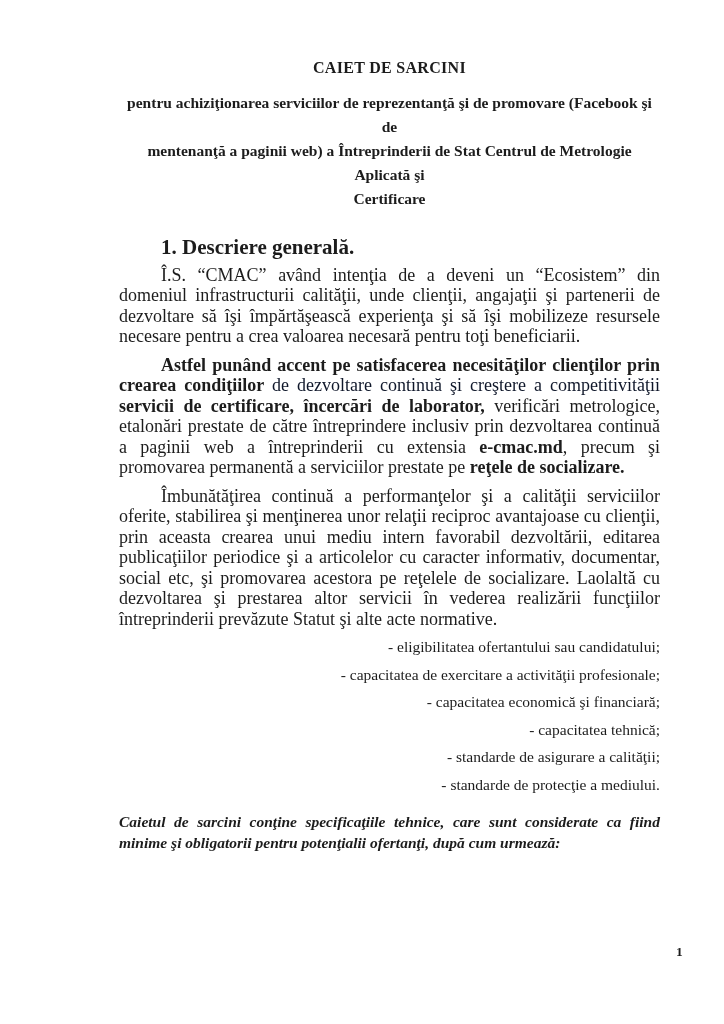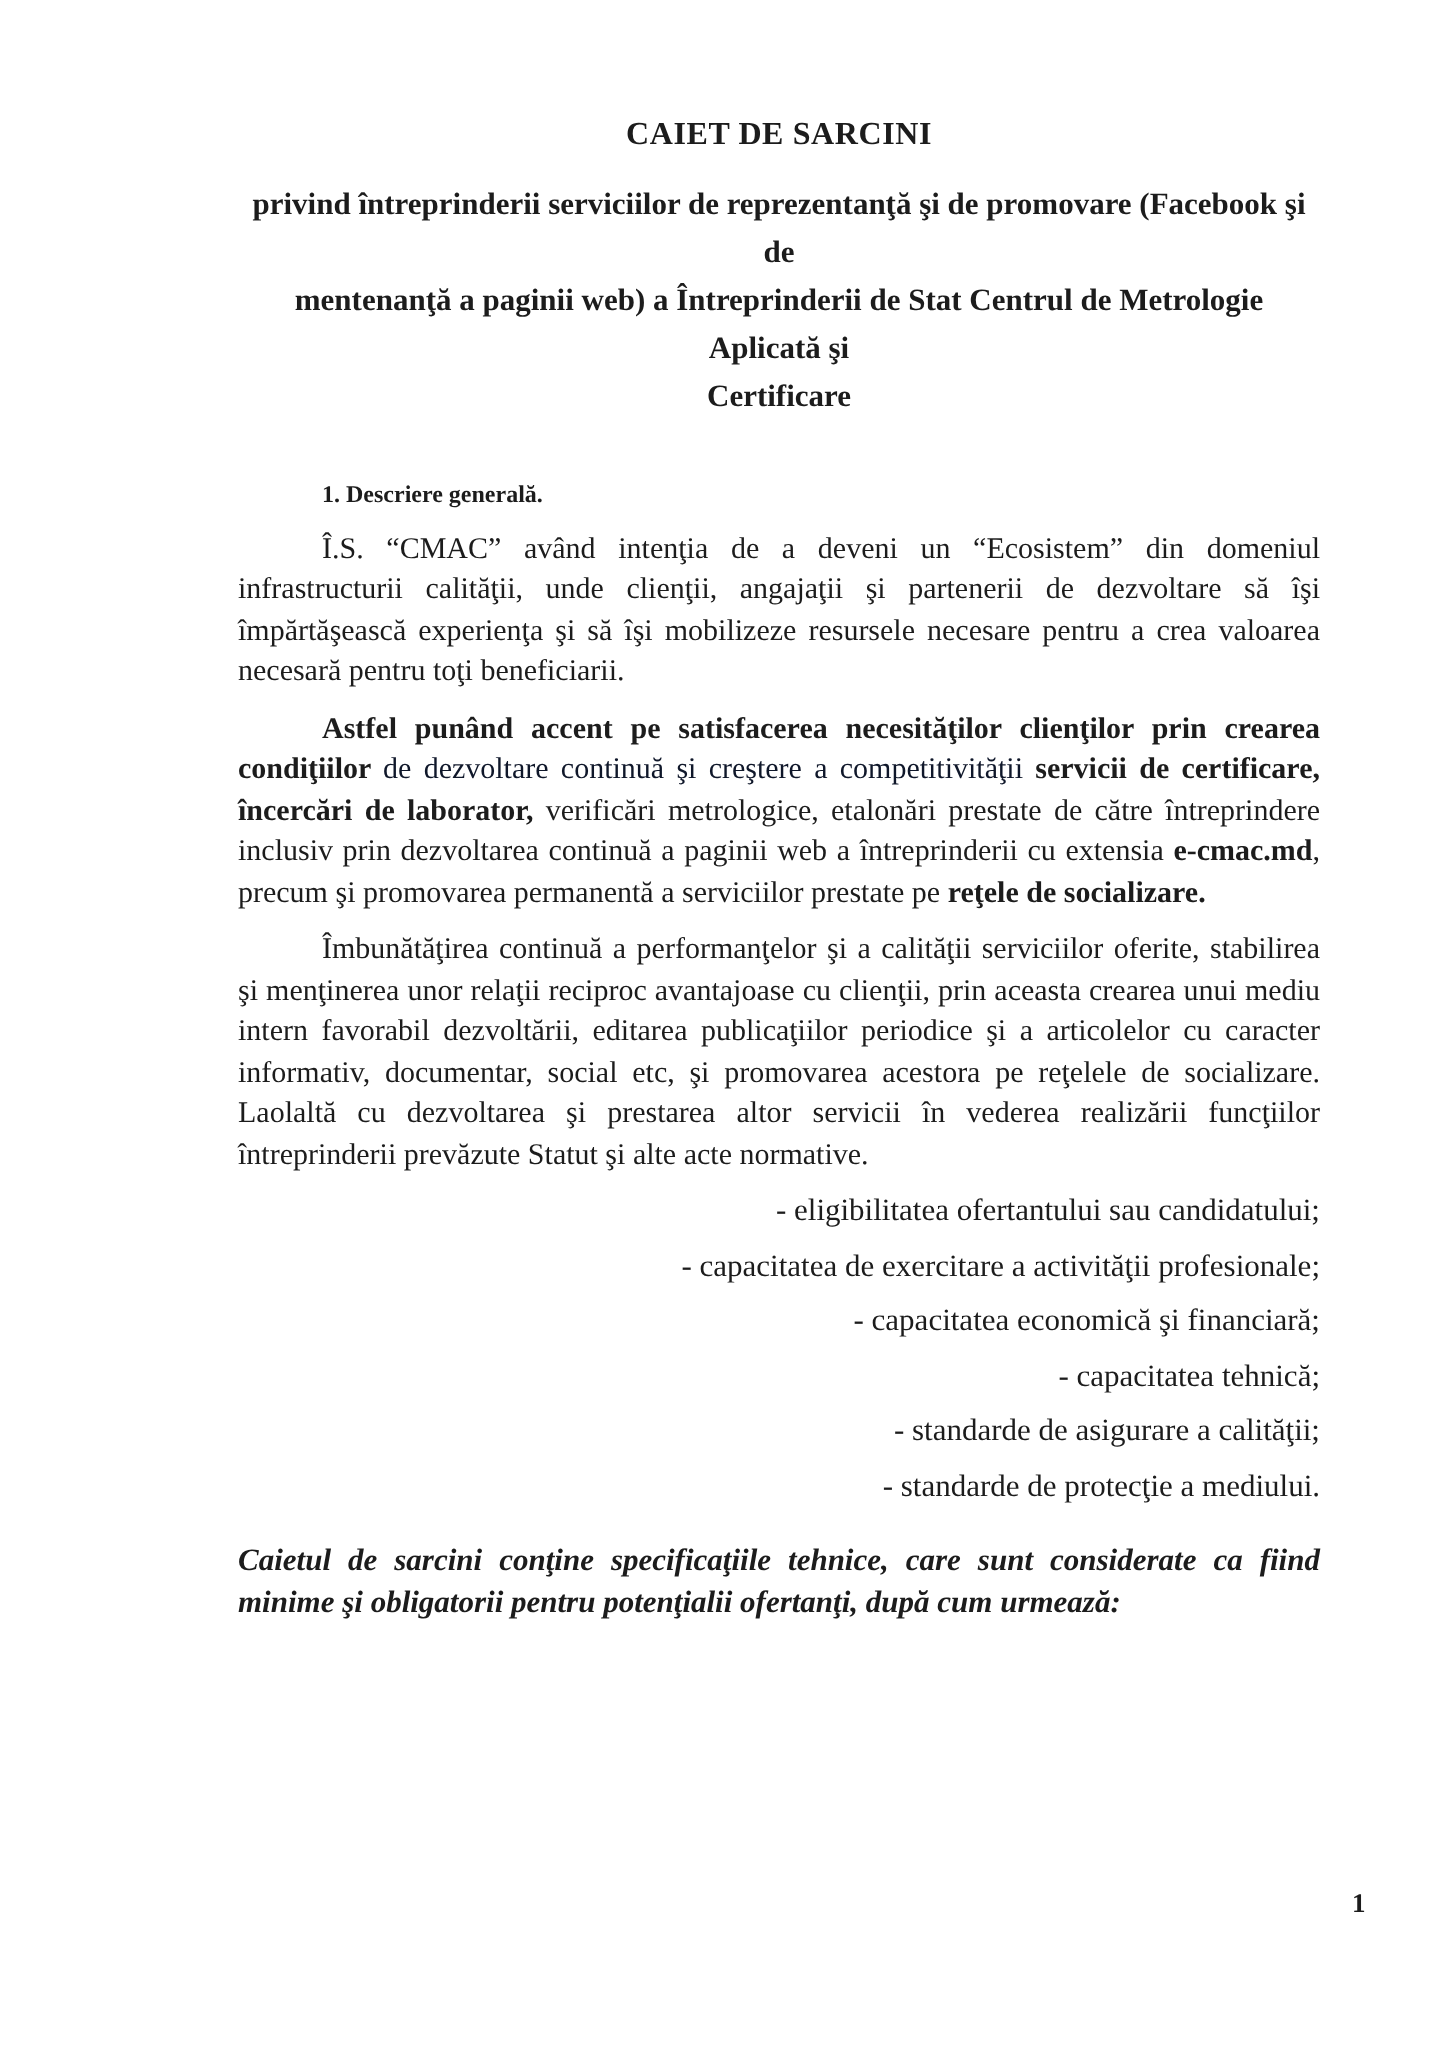--- a/index.html
+++ b/index.html
@@ -29,28 +29,28 @@
   }
   .doc-subtitle {
     margin-top: 13px;
     font-size: 15.5px;
     font-weight: bold;
     text-align: center;
     line-height: 24px;
   }
   .section-heading {
     margin: 26px 0 7px 0;
-    font-size: 12px;
+    font-size: 21px;
     font-weight: bold;
     line-height: 20.5px;
     text-indent: 42px;
   }
   .para {
     margin: 0 0 8px 0;
-    font-size: 15px;
+    font-size: 18px;
     line-height: 20.5px;
     text-align: justify;
     text-indent: 42px;
   }
   .seg-bold { font-weight: bold; }
   .seg-gray { color: #0f172a; }
   .criteria-list {
     margin: 2px 0 0 0;
     text-align: right;
   }
@@ -77,21 +77,21 @@
   }
 </style>
 </head>
 <body>
 
 <div class="page">
 
   <h1 class="doc-title">CAIET DE SARCINI</h1>
 
   <div class="doc-subtitle">
-    <div>privind întreprinderii serviciilor de reprezentanţă şi de promovare (Facebook şi de</div>
+    <div>pentru achiziţionarea serviciilor de reprezentanţă şi de promovare (Facebook şi de</div>
     <div>mentenanţă  a paginii web) a Întreprinderii de Stat Centrul de Metrologie Aplicată şi</div>
     <div>Certificare</div>
   </div>
 
   <h2 class="section-heading">1. Descriere generală.</h2>
 
   <p class="para">Î.S. “CMAC” având intenţia de a deveni un “Ecosistem” din domeniul infrastructurii calităţii, unde clienţii, angajaţii şi partenerii de dezvoltare să îşi împărtăşească experienţa şi să îşi mobilizeze resursele necesare pentru a crea valoarea necesară pentru toţi beneficiarii.</p>
 
 
   <p class="para"><span class="seg-bold">Astfel punând accent pe satisfacerea necesităţilor clienţilor prin crearea condiţiilor </span><span class="seg-gray">de dezvoltare continuă şi creştere a competitivităţii </span><span class="seg-bold">servicii de certificare, încercări de laborator, </span><span>verificări metrologice, etalonări prestate de către întreprindere inclusiv prin dezvoltarea continuă a paginii web a întreprinderii cu extensia </span><span class="seg-bold">e-cmac.md</span><span>, precum şi promovarea permanentă a serviciilor prestate pe </span><span class="seg-bold">reţele de socializare.</span></p>

